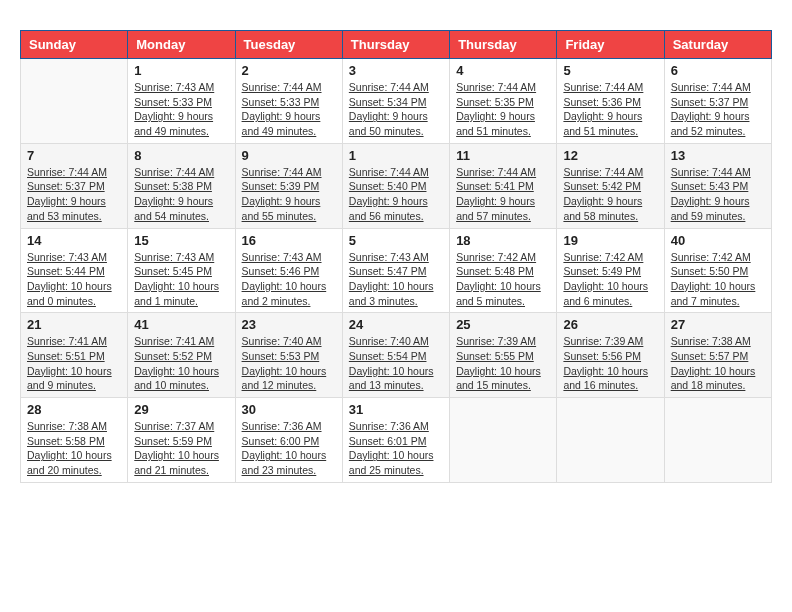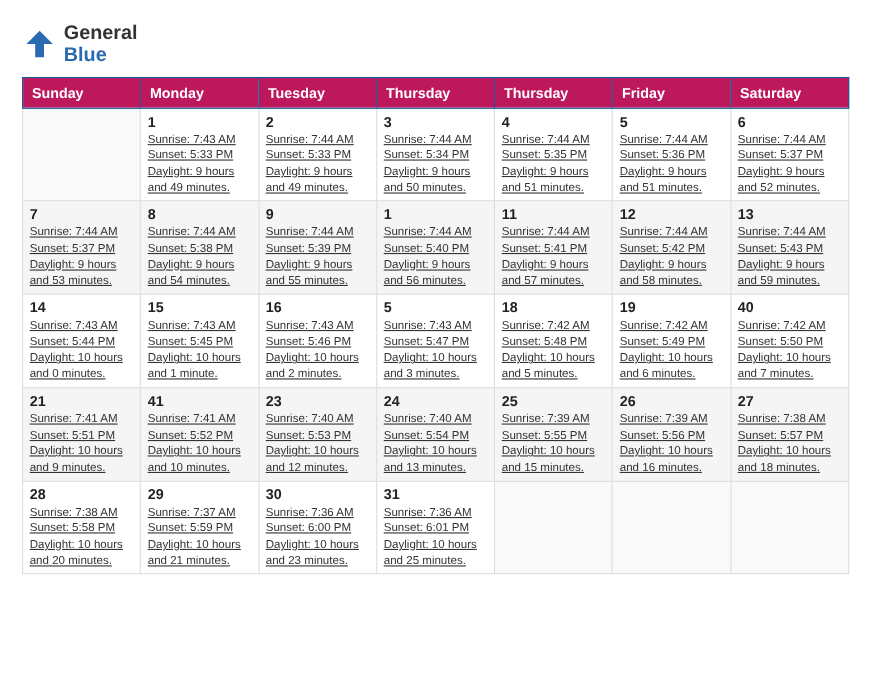--- a/index.html
+++ b/index.html
@@ -52,21 +52,21 @@
     .subtitle {
       font-size: 16px;
       color: #555;
     }
     .calendar {
       width: 100%;
       border-collapse: collapse;
       border: 1px solid #ccc;
     }
     .calendar th {
-      background-color: #be185d;
+      background-color: #ef4444;
       color: white;
       text-align: left;
       padding: 6px 8px;
       font-size: 13px;
       font-weight: bold;
       border: 1px solid #1a5a9a;
     }
     .calendar td {
       border: 1px solid #ddd;
       vertical-align: top;
@@ -93,29 +93,20 @@
       text-decoration: underline;
     }
     .empty-cell {
       background: #f9f9f9 !important;
     }
   </style>
 </head>
 <body>
 
 <div class="header">
-  <div class="logo">
-    <svg class="logo-icon" viewBox="0 0 40 40">
-      <path d="M20 5 L35 20 L25 20 L25 35 L15 35 L15 20 L5 20 Z" fill="#2a6ab0"></path>
-    </svg>
-    <div class="logo-text">
-      <span class="logo-general">General</span>
-      <span class="logo-blue">Blue</span>
-    </div>
-  </div>
 </div>
 
 <table class="calendar">
   <thead>
     <tr>
     <th>Sunday</th>
         <th>Monday</th>
         <th>Tuesday</th>
         <th>Thursday</th>
         <th>Thursday</th>

